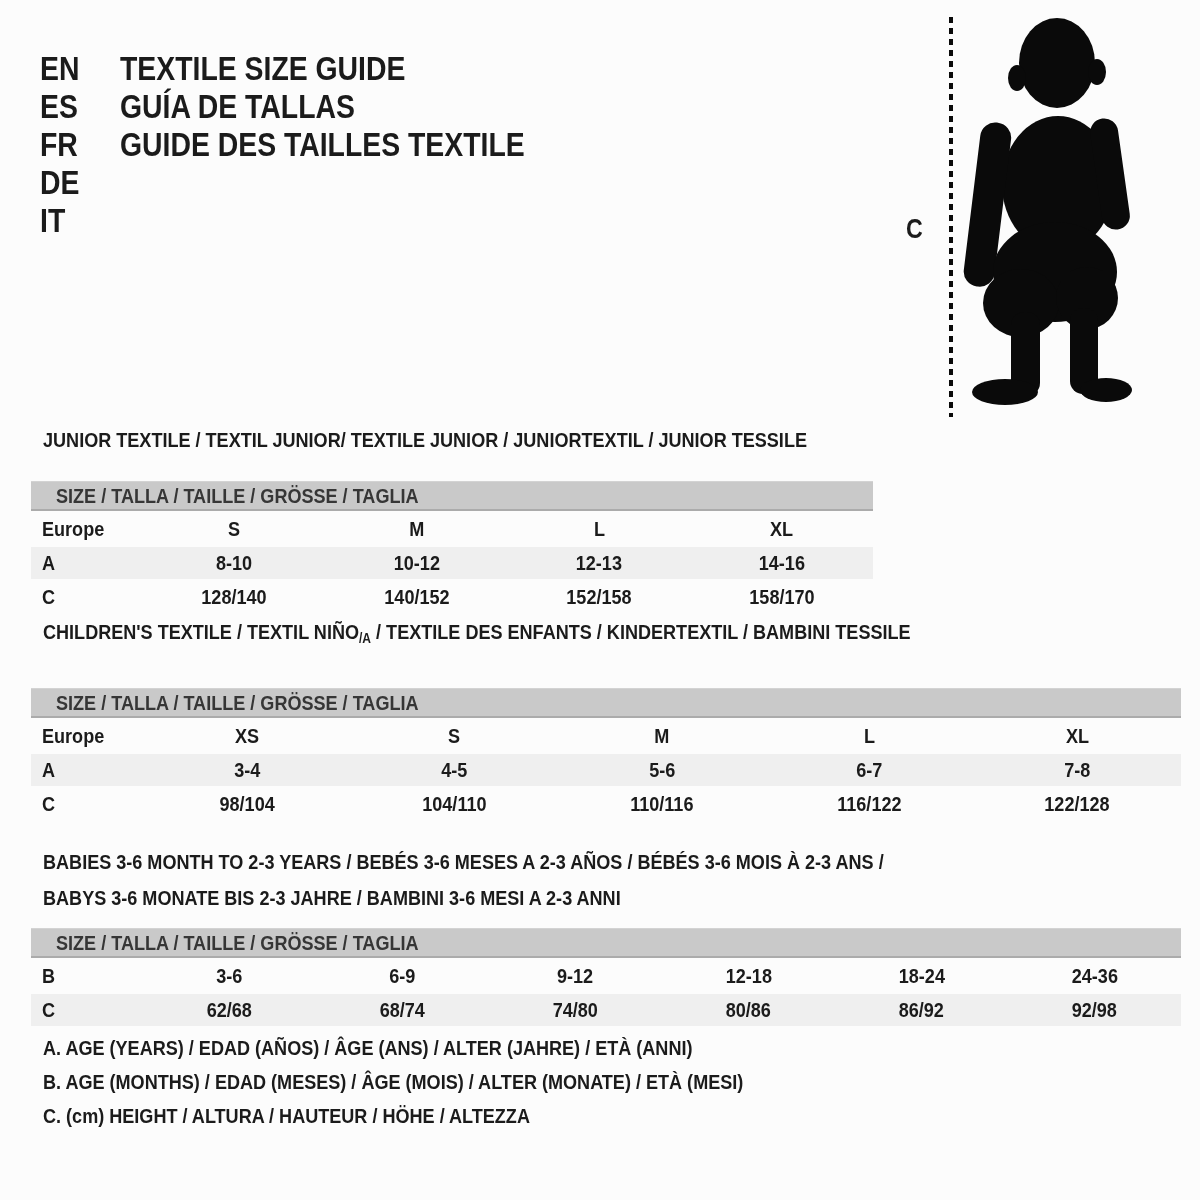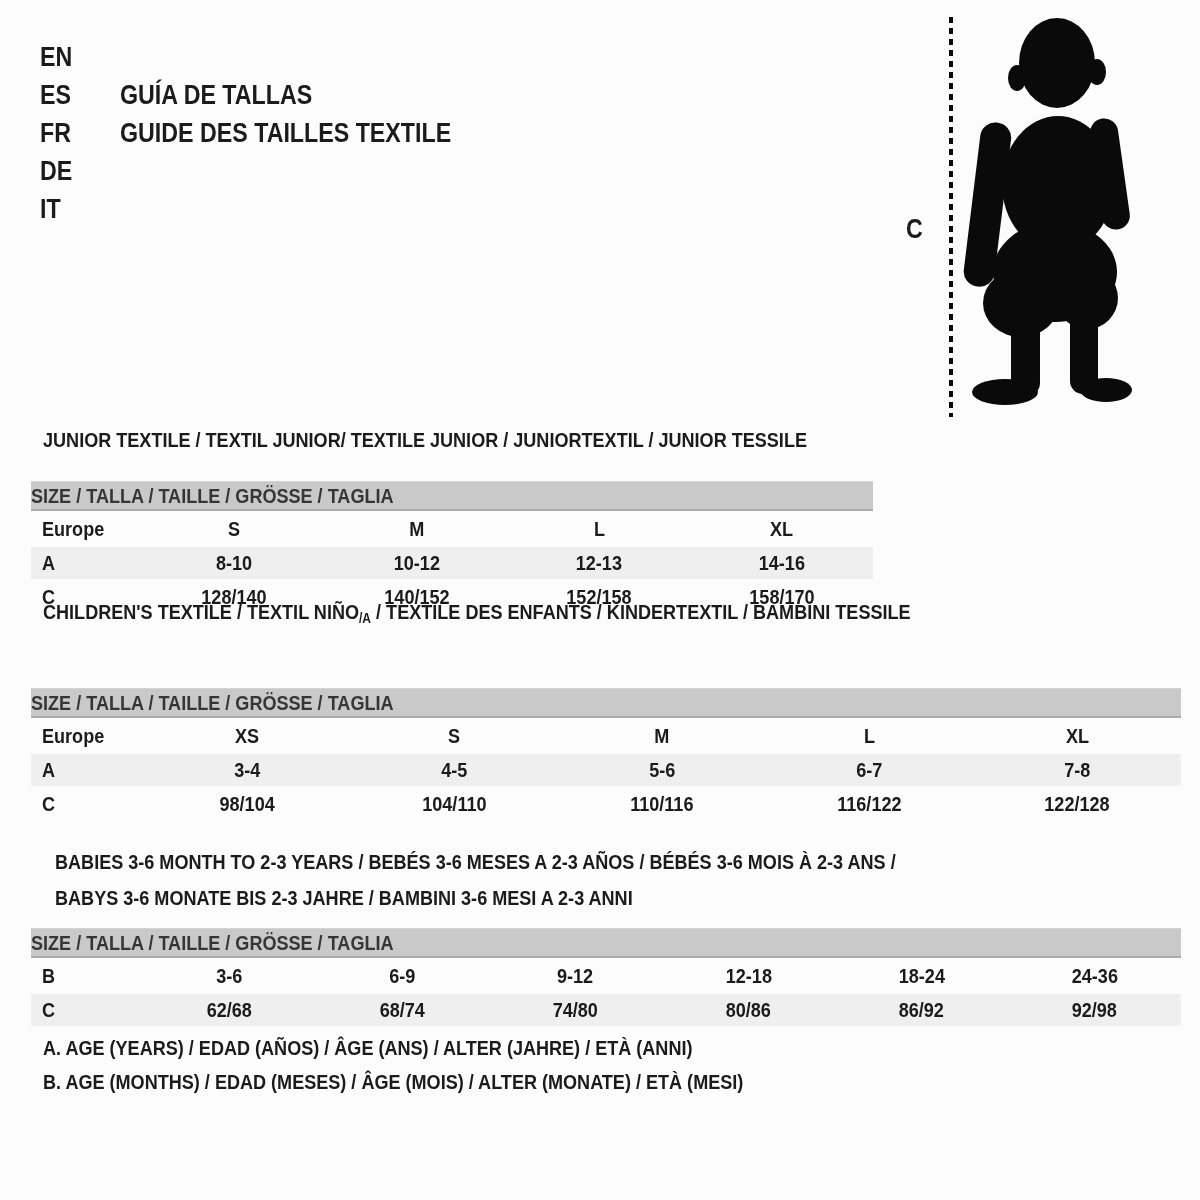--- a/index.html
+++ b/index.html
@@ -7,42 +7,42 @@
     position:relative; width:1200px; height:1200px; overflow:hidden;
     background:#fcfcfc; color:#1b1b1b;
     font-family:"Liberation Sans","DejaVu Sans",sans-serif; font-weight:bold;
   }
   
   .cz, .czc { display:inline-block; white-space:nowrap; transform:scaleX(0.86); }
   .cz  { transform-origin:0 50%; }
   .czc { transform-origin:50% 50%; }
 
   
-  .lang-list { position:absolute; left:40px; top:38px; font-size:27px; line-height:38px; }
+  .lang-list { position:absolute; left:40px; top:50px; font-size:33px; line-height:38px; }
   .lang-row  { display:grid; grid-template-columns:80px auto; }
 
   
   .measure-line {
     position:absolute; left:949px; top:17px; width:4px; height:400px;
     background:repeating-linear-gradient(to bottom,#0a0a0a 0 6px,rgba(0,0,0,0) 6px 11px);
   }
   .measure-label { position:absolute; left:906px; top:214px; font-size:27px; }
   .baby-svg { position:absolute; left:958px; top:12px; }
 
   
   .section-title { position:absolute; left:43px; font-size:21px; }
-  .babies-title  { line-height:36px;margin-left:12px; }
+  .babies-title  { line-height:36px; }
   .sub { font-size:14px; vertical-align:-4px; }
 
   
   .size-table { position:absolute; left:31px; }
   .size-bar {
     height:30px; box-sizing:border-box; background:#c9c9c9;
     border-top:1px solid #d3d3d3; border-bottom:2px solid #ababab;
-    display:flex; align-items:center; padding-left:0;
+    display:flex; align-items:center; padding-left:25px;
     font-size:21px; color:#363636;
   }
   .trow { display:grid; height:32px; align-items:center; margin-top:2px; font-size:21px;text-decoration:underline; }
   .trow.shade { background:#efefef; }
   .cols5 { grid-template-columns:112px repeat(4,1fr); }
   .cols6 { grid-template-columns:112px repeat(5,1fr); }
   .cols7 { grid-template-columns:112px repeat(6,1fr); }
   .cell { text-align:center; }
   .cell.lbl { text-align:left; padding-left:11px; }
 
@@ -50,20 +50,21 @@
   .legend { position:absolute; left:43px; top:1031px; font-size:21px; line-height:34px; }
 </style>
 </head>
 <body>
 
 <div class="page">
 
   <div class="lang-list">
     <div class="lang-row">
       <span><span class="cz">EN</span></span>
+      <span><span class="cz">TEXTILE SIZE GUIDE</span></span>
     </div>
     <div class="lang-row">
       <span><span class="cz">ES</span></span>
       <span><span class="cz">GUÍA DE TALLAS</span></span>
     </div>
     <div class="lang-row">
       <span><span class="cz">FR</span></span>
       <span><span class="cz">GUIDE DES TAILLES TEXTILE</span></span>
     </div>
     <div class="lang-row">
@@ -116,21 +117,21 @@
     </div>
     <div class="trow cols5">
       <span class="cell lbl"><span class="cz">C</span></span>
       <span class="cell"><span class="czc">128/140</span></span>
       <span class="cell"><span class="czc">140/152</span></span>
       <span class="cell"><span class="czc">152/158</span></span>
       <span class="cell"><span class="czc">158/170</span></span>
     </div>
   </div>
 
-  <div class="section-title" style="top:600px">
+  <div class="section-title" style="top:620px">
     <span class="cz"><span>CHILDREN'S TEXTILE / TEXTIL NIÑO</span><span class="sub">/A</span><span> / TEXTILE DES ENFANTS / KINDERTEXTIL / BAMBINI TESSILE</span></span>
   </div>
   <div class="size-table" style="top:688px; width:1150px">
     <div class="size-bar">
         <span class="cz">SIZE / TALLA / TAILLE / GRÖSSE / TAGLIA</span>
       </div>
     <div class="trow cols6">
       <span class="cell lbl"><span class="cz">Europe</span></span>
       <span class="cell"><span class="czc">XS</span></span>
       <span class="cell"><span class="czc">S</span></span>
@@ -180,15 +181,16 @@
       <span class="cell"><span class="czc">74/80</span></span>
       <span class="cell"><span class="czc">80/86</span></span>
       <span class="cell"><span class="czc">86/92</span></span>
       <span class="cell"><span class="czc">92/98</span></span>
     </div>
   </div>
 
   <div class="legend">
     <div><span class="cz">A. AGE (YEARS) / EDAD (AÑOS) / ÂGE (ANS) / ALTER (JAHRE) / ETÀ (ANNI)</span></div>
     <div><span class="cz">B. AGE (MONTHS) / EDAD (MESES) / ÂGE (MOIS) / ALTER (MONATE) / ETÀ (MESI)</span></div>
+    <div><span class="cz">C. (cm) HEIGHT / ALTURA / HAUTEUR / HÖHE / ALTEZZA</span></div>
   </div>
 
 </div>
 
 </body></html>

